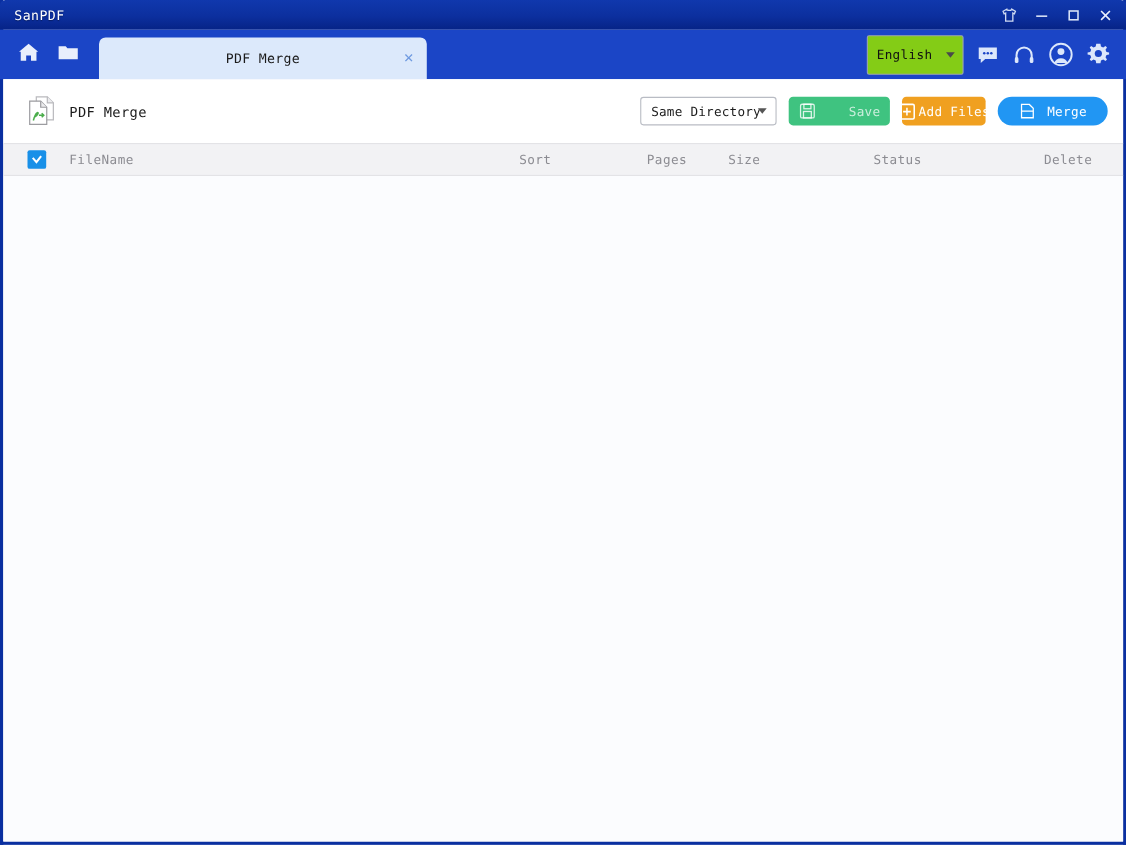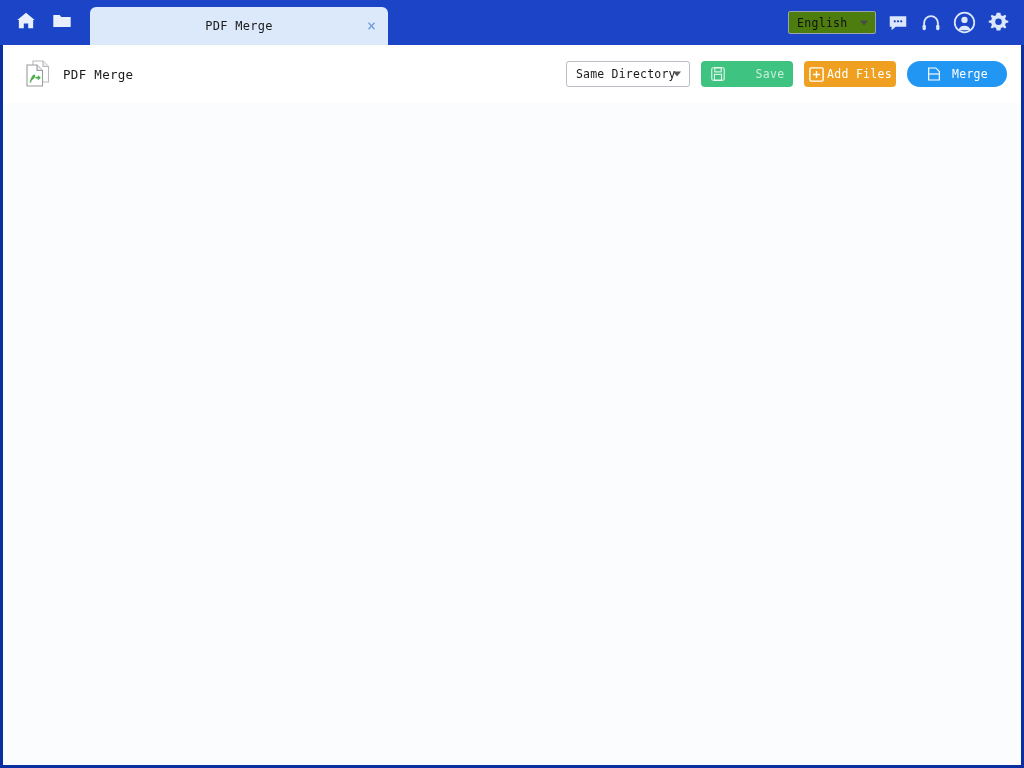--- a/index.html
+++ b/index.html
@@ -69,22 +69,22 @@
   .tab-close {
     position: absolute; right: 12px; top: 50%; transform: translateY(-50%);
     color: #6f9ae0; font-size: 15px; line-height: 1;
   }
 
   .nav-right {
     position: absolute; right: 14px; bottom: 0;
     height: 45px; display: flex; align-items: center; gap: 11px;
   }
   .lang-select {
-    width: 88px; height: 23px;
-    background: #4d7c0f; border: 1px solid #9aa3b2; border-radius: 2px;
+    width: 88px; height: 36px;
+    background: #84cc16; border: 1px solid #9aa3b2; border-radius: 2px;
     display: flex; align-items: center; position: relative;
     padding-left: 8px;
   }
   .lang-select span { font-size: 11.5px; color: #111; letter-spacing: .3px; }
   .lang-arrow {
     position: absolute; right: 7px; top: 50%; transform: translateY(-50%);
     width: 0; height: 0;
     border-left: 4px solid transparent; border-right: 4px solid transparent;
     border-top: 5px solid #4a4a4a;
   }
@@ -122,21 +122,21 @@
   .btn {
     height: 26px; border-radius: 4px;
     display: flex; align-items: center; justify-content: center;
     gap: 6px; padding: 0 12px;
     color: #fff; font-size: 11.5px; letter-spacing: .3px;
     white-space: nowrap;
   }
   .btn svg { display: block; flex: 0 0 auto; }
   .btn-save    { background: #3fc380; width: 92px; gap: 10px; }
   .btn-save .btn-text { color: rgba(255,255,255,.72); margin-left: 20px; }
-  .btn-addfiles{ background: #f0a020; width: 92px; gap: 2px; padding: 0 8px; }
+  .btn-addfiles{ background: #f0a020; width: 76px; gap: 2px; padding: 0 8px; }
   .btn-merge   { background: #2196f3; width: 100px; gap: 10px; border-radius: 13px; }
 
   
   .table-head {
     height: 30px; flex: 0 0 30px;
     background: #f2f2f4;
     border-top: 1px solid #e3e3e6;
     border-bottom: 1px solid #e3e3e6;
     position: relative;
   }
@@ -156,20 +156,46 @@
   .th-status   { left: 791px; }
   .th-delete   { left: 946px; }
 
   .table-body { flex: 1 1 auto; background: #fbfcfe; }
 </style>
 </head>
 <body>
 
 <div class="window">
 
+  <div class="titlebar">
+    <div class="app-title">SanPDF</div>
+    <div class="win-controls">
+      <div class="win-btn">
+        <svg width="15" height="14" viewBox="0 0 16 15" fill="none" stroke="#cfdaf2" stroke-width="1.3">
+          <path d="M5.5 1.5 L2 3.5 L3 6 L4.5 5.3 L4.5 13 L11.5 13 L11.5 5.3 L13 6 L14 3.5 L10.5 1.5
+                   C10.5 3 5.5 3 5.5 1.5 Z"></path>
+        </svg>
+      </div>
+      <div class="win-btn">
+        <svg width="14" height="14" viewBox="0 0 14 14">
+            <rect x="2" y="7" width="10" height="1.4" fill="#dde6f8"></rect>
+          </svg>
+      </div>
+      <div class="win-btn">
+        <svg width="14" height="14" viewBox="0 0 14 14">
+            <rect x="3" y="3" width="8" height="8" fill="none" stroke="#dde6f8" stroke-width="1.4"></rect>
+          </svg>
+      </div>
+      <div class="win-btn">
+        <svg width="14" height="14" viewBox="0 0 14 14" stroke="#e8eefc" stroke-width="1.5">
+            <path d="M3 3 L11 11 M11 3 L3 11"></path>
+          </svg>
+      </div>
+    </div>
+  </div>
 
   <div class="navbar">
     <div class="nav-icons">
       <div class="nav-ico">
         <svg width="22" height="22" viewBox="0 0 24 24" fill="#e9effc">
           <path d="M12 3 L2.5 11 L4.2 11 L4.2 20 L9.6 20 L9.6 14.6 L14.4 14.6 L14.4 20 L19.8 20 L19.8 11 L21.5 11 Z"></path>
         </svg>
       </div>
       <div class="nav-ico">
         <svg width="22" height="22" viewBox="0 0 24 24" fill="#e9effc">
@@ -270,16 +296,29 @@
           <svg width="16" height="16" viewBox="0 0 18 18" fill="none" stroke="#ffffff" stroke-width="1.3">
             <path d="M3 2.2 L11 2.2 L15 6.2 L15 15.8 L3 15.8 Z"></path>
             <path d="M3 9 L15 9"></path>
           </svg>
         </span>
         <span>Merge</span>
       </div>
     </div>
   </div>
 
+  <div class="table-head">
+    <div class="chk">
+      <svg width="13" height="13" viewBox="0 0 14 14" fill="none" stroke="#ffffff" stroke-width="2">
+        <path d="M3 5.4 L6.6 9.6 L11.2 3.8"></path>
+      </svg>
+    </div>
+    <div class="th th-filename">FileName</div>
+    <div class="th th-sort">Sort</div>
+    <div class="th th-pages">Pages</div>
+    <div class="th th-size">Size</div>
+    <div class="th th-status">Status</div>
+    <div class="th th-delete">Delete</div>
+  </div>
 
   <div class="table-body"></div>
 
 </div>
 
 </body></html>

